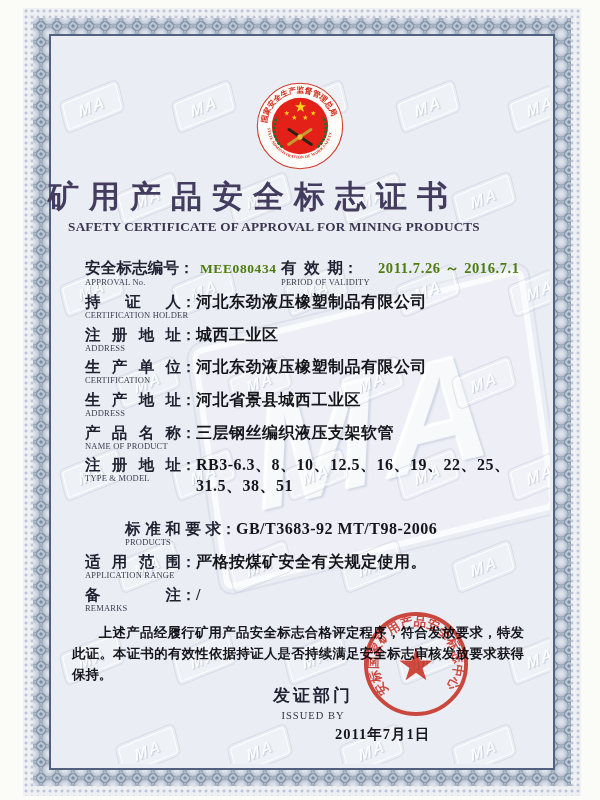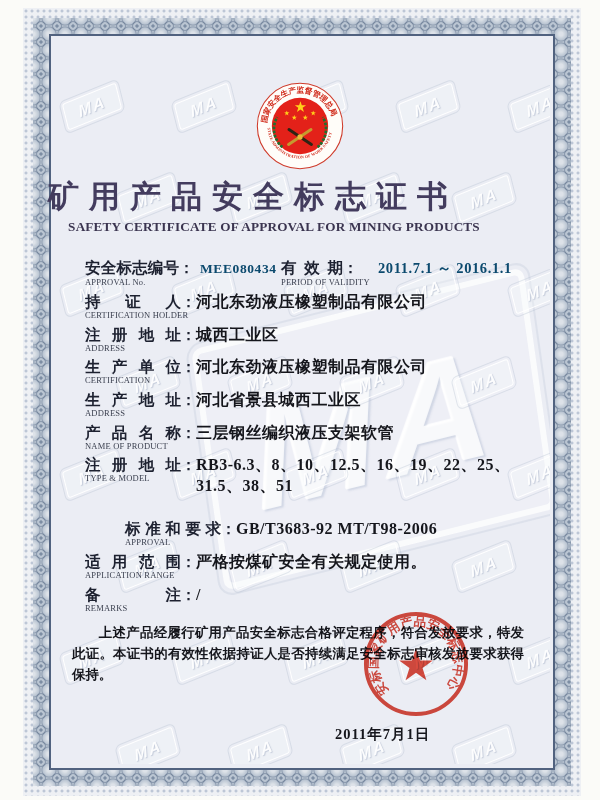--- a/index.html
+++ b/index.html
@@ -54,21 +54,21 @@
   .hdr-row{position:absolute;top:258px;left:85px;width:470px;height:34px;}
   .hgroup{position:absolute;top:0;}
   .hg1{left:0;}
   .hg2{left:196px;}
   .zl{display:inline-block;text-align:justify;text-align-last:justify;
     font-weight:bold;font-size:15.5px;color:#1d2130;vertical-align:baseline;}
   .hg1 .zl{width:94px;}
   .hg2 .zl{width:62px;}
   .co{font-weight:bold;font-size:15px;color:#1d2130;}
   .cap{position:absolute;left:0;top:19px;font-size:8.5px;letter-spacing:.2px;color:#3c4150;white-space:nowrap;}
-  .hval{font-size:13.5px;font-weight:bold;letter-spacing:.6px;color:#0c4a6e;margin-left:6px;}
+  .hval{font-size:13.5px;font-weight:bold;letter-spacing:.6px;color:#4d7c0f;margin-left:6px;}
   .hg2 .hval{margin-left:20px;font-size:14.5px;}
 
   .fields-list{position:absolute;top:291px;left:85px;width:470px;}
   .frow{position:relative;min-height:32.7px;display:flex;align-items:baseline;}
   .frow.gap{margin-top:22px;margin-left:40px;}
   .frow .zl{flex:0 0 96px;}
   .frow .co{flex:0 0 auto;}
   .frow .val{flex:0 1 auto;max-width:330px;font-size:16px;font-weight:bold;
     color:#15161c;line-height:21px;letter-spacing:.5px;}
 
@@ -168,21 +168,21 @@
 
   <div class="cert-title">矿用产品安全标志证书</div>
   <div class="cert-subtitle">SAFETY CERTIFICATE OF APPROVAL FOR MINING PRODUCTS</div>
 
   <div class="hdr-row">
     <div class="hgroup hg1">
       <span class="zl">安全标志编号</span><span class="co">：</span><span class="hval">MEE080434</span>
       <span class="cap">APPROVAL No.</span>
     </div>
     <div class="hgroup hg2">
-      <span class="zl">有效期</span><span class="co">：</span><span class="hval">2011.7.1 ～ 2016.1.1</span>
+      <span class="zl">有效期</span><span class="co">：</span><span class="hval">2011.7.26 ～ 2016.7.1</span>
       <span class="cap">PERIOD OF VALIDITY</span>
     </div>
   </div>
 
   <div class="fields-list">
       <div class="frow">
         <span class="zl">持证人</span>
         <span class="co">：</span>
         <span class="val">河北东劲液压橡塑制品有限公司</span>
         <span class="cap">CERTIFICATION HOLDER</span>
@@ -214,38 +214,42 @@
       <div class="frow">
         <span class="zl">注册地址</span>
         <span class="co">：</span>
         <span class="val">RB3-6.3、8、10、12.5、16、19、22、25、31.5、38、51</span>
         <span class="cap">TYPE &amp; MODEL</span>
       </div>
       <div class="frow gap">
         <span class="zl">标准和要求</span>
         <span class="co">：</span>
         <span class="val">GB/T3683-92 MT/T98-2006</span>
-        <span class="cap">APPROVAL</span>
+        <span class="cap">PRODUCTS</span>
       </div>
       <div class="frow">
         <span class="zl">适用范围</span>
         <span class="co">：</span>
         <span class="val">严格按煤矿安全有关规定使用。</span>
         <span class="cap">APPLICATION RANGE</span>
       </div>
       <div class="frow">
         <span class="zl">备注</span>
         <span class="co">：</span>
         <span class="val">/</span>
         <span class="cap">REMARKS</span>
       </div>
     </div>
 
   <div class="declaration">上述产品经履行矿用产品安全标志合格评定程序，符合发放要求，特发此证。本证书的有效性依据持证人是否持续满足安全标志审核发放要求获得保持。</div>
 
+  <div class="issued">
+    <div class="issued-zh">发证部门</div>
+    <div class="issued-en">ISSUED BY</div>
+  </div>
   <div class="issue-date">2011年7月1日</div>
 
   <svg class="seal" viewBox="0 0 110 110">
     <defs>
       <path id="sealArc" d="M 27.4,82.6 A 39,39 0 1 1 82.6,82.6" fill="none"></path>
     </defs>
     <circle cx="55" cy="55" r="51" fill="none" stroke="#d8382a" stroke-width="4"></circle>
     <use href="#star" x="35" y="37" width="40" height="40" fill="#d8382a"></use>
     <text font-size="12.6" font-weight="bold" fill="#d8382a" textLength="178" font-family="'Liberation Serif','DejaVu Serif',serif">
       <textPath href="#sealArc">安标国家矿用产品安全标志中心</textPath>

